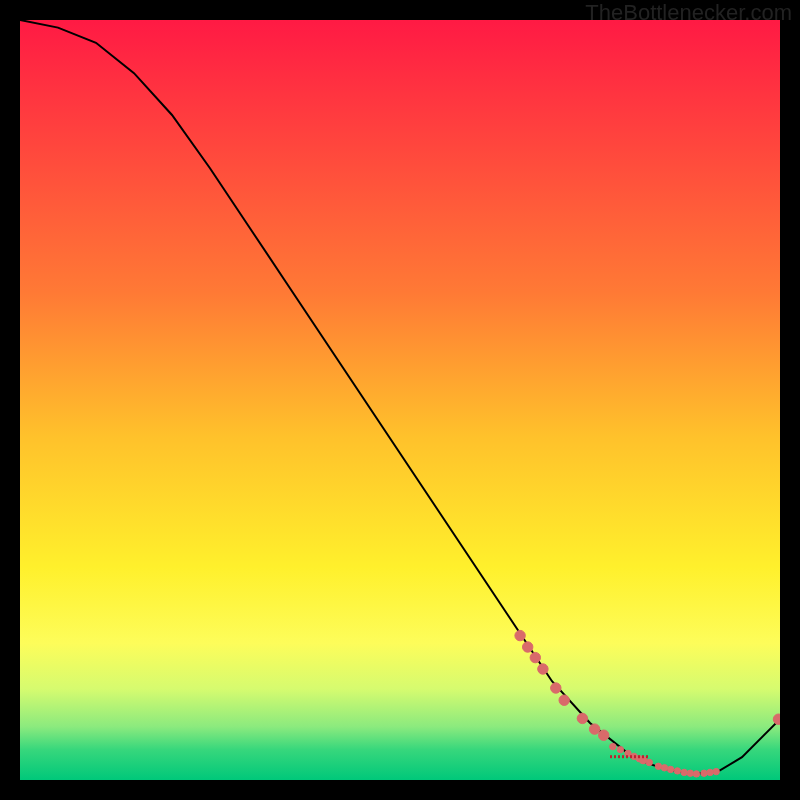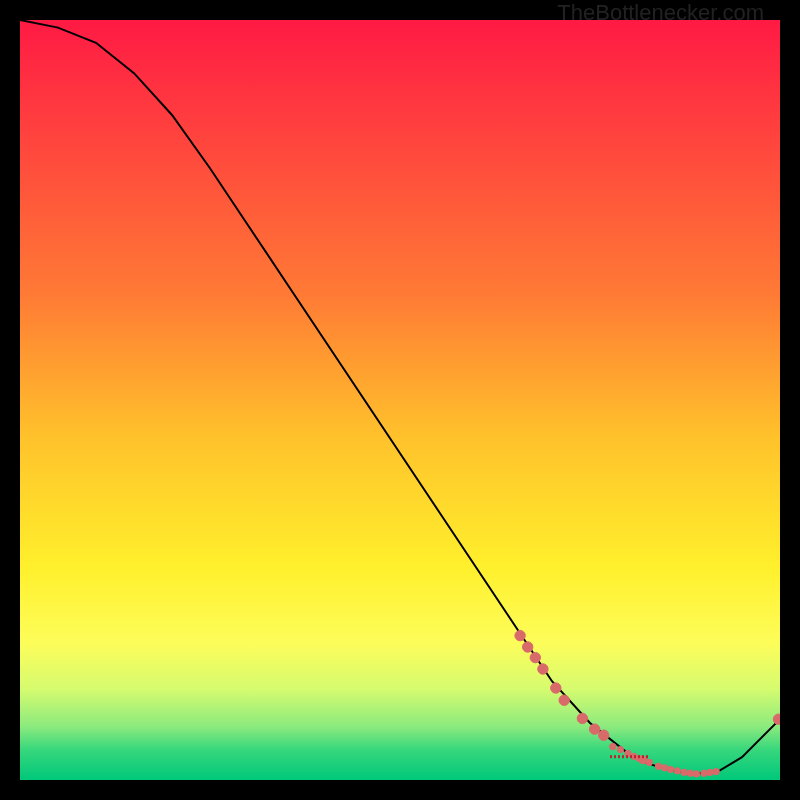--- a/index.html
+++ b/index.html
@@ -83,13 +83,13 @@
         <rect x="606.0" y="735.2" width="2" height="3" fill="#c02030"></rect>
         <rect x="610.0" y="735.2" width="2" height="3" fill="#c02030"></rect>
         <rect x="614.0" y="735.2" width="2" height="3" fill="#c02030"></rect>
         <rect x="618.0" y="735.2" width="2" height="3" fill="#c02030"></rect>
         <rect x="622.0" y="735.2" width="2" height="3" fill="#c02030"></rect>
         <rect x="626.0" y="735.2" width="2" height="3" fill="#c02030"></rect>
       </g>
   </svg>
 </div>
 
-<div class="watermark" id="watermark" style="right: 36px; top: 0px;">TheBottlenecker.com</div>
+<div class="watermark" id="watermark" style="right: 8px; top: 0px;">TheBottlenecker.com</div>
 
 </body></html>

